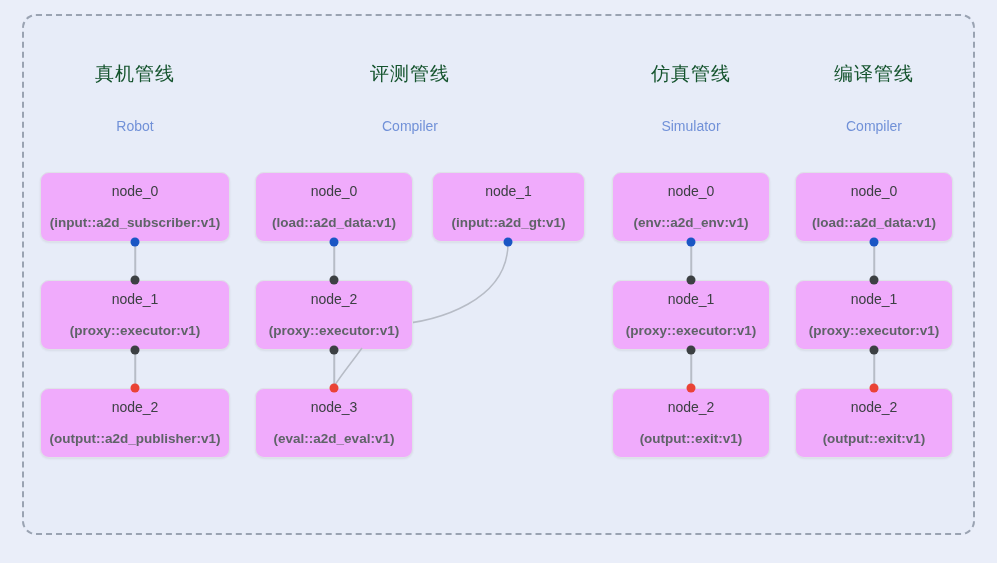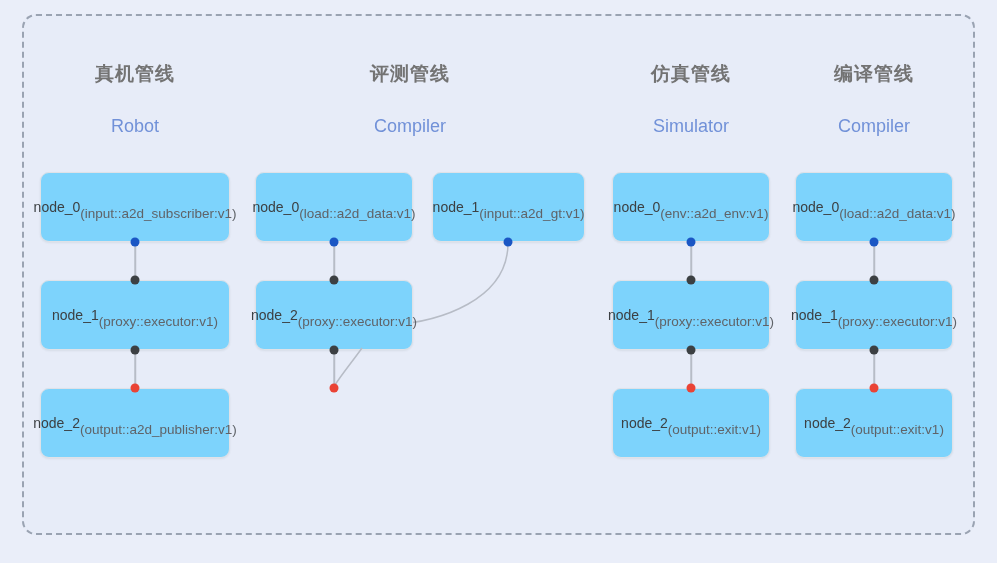--- a/index.html
+++ b/index.html
@@ -32,56 +32,57 @@
     background: #e7ecf8;
   }
   
   .col-head {
     position: absolute;
     text-align: center;
     width: 220px;
   }
   .col-title {
     font-size: 19px;
-    font-weight: bold;
-    color: #737373;
+    font-weight: normal;
+    color: #14532d;
     letter-spacing: 1px;
     line-height: 24px;
   }
   .col-sub {
-    font-size: 18px;
+    font-size: 14px;
     color: #7191d8;
     line-height: 26px;
     margin-top: 27px;
   }
   
   .node {
     position: absolute;
     box-sizing: border-box;
-    background: #7dd3fc;
+    background: #f0abfc;
     border: 1px solid #dfe2e8;
     border-radius: 9px;
     box-shadow: 0 1px 2px rgba(60,64,67,0.09);
     display: flex;
-    flex-direction: row;
+    flex-direction: column;
     align-items: center;
     justify-content: center;
     z-index: 3;
   }
   .node-name {
     font-size: 14px;
     color: #3c4043;
     line-height: 19px;
   }
   .node-type {
     font-size: 13.5px;
     color: #5f6368;
     line-height: 19px;
     margin-top: 12px;
     white-space: nowrap;
+    font-weight: bold;
   }
   
   .dot {
     position: absolute;
     width: 9px;
     height: 9px;
     border-radius: 50%;
     z-index: 6;
     transform: translate(-50%, -50%);
   }
@@ -179,20 +180,24 @@
     <div class="node-type">(load::a2d_data:v1)</div>
   </div>
   <div class="node" style="left:432px; top:172px; width:153px; height:70px;">
     <div class="node-name">node_1</div>
     <div class="node-type">(input::a2d_gt:v1)</div>
   </div>
   <div class="node" style="left:255px; top:280px; width:158px; height:70px;">
     <div class="node-name">node_2</div>
     <div class="node-type">(proxy::executor:v1)</div>
   </div>
+  <div class="node" style="left:255px; top:388px; width:158px; height:70px;">
+    <div class="node-name">node_3</div>
+    <div class="node-type">(eval::a2d_eval:v1)</div>
+  </div>
 
   <div class="dot blue" style="left:334px; top:242px;"></div>
   <div class="dot blue" style="left:508px; top:242px;"></div>
   <div class="dot dark" style="left:334px; top:280px;"></div>
   <div class="dot dark" style="left:334px; top:350px;"></div>
   <div class="dot red" style="left:334px; top:388px;"></div>
 
   <div class="edge-v" style="left:691px; top:242px; height:40px;"></div>
   <div class="edge-v" style="left:691px; top:350px; height:38px;"></div>
 

